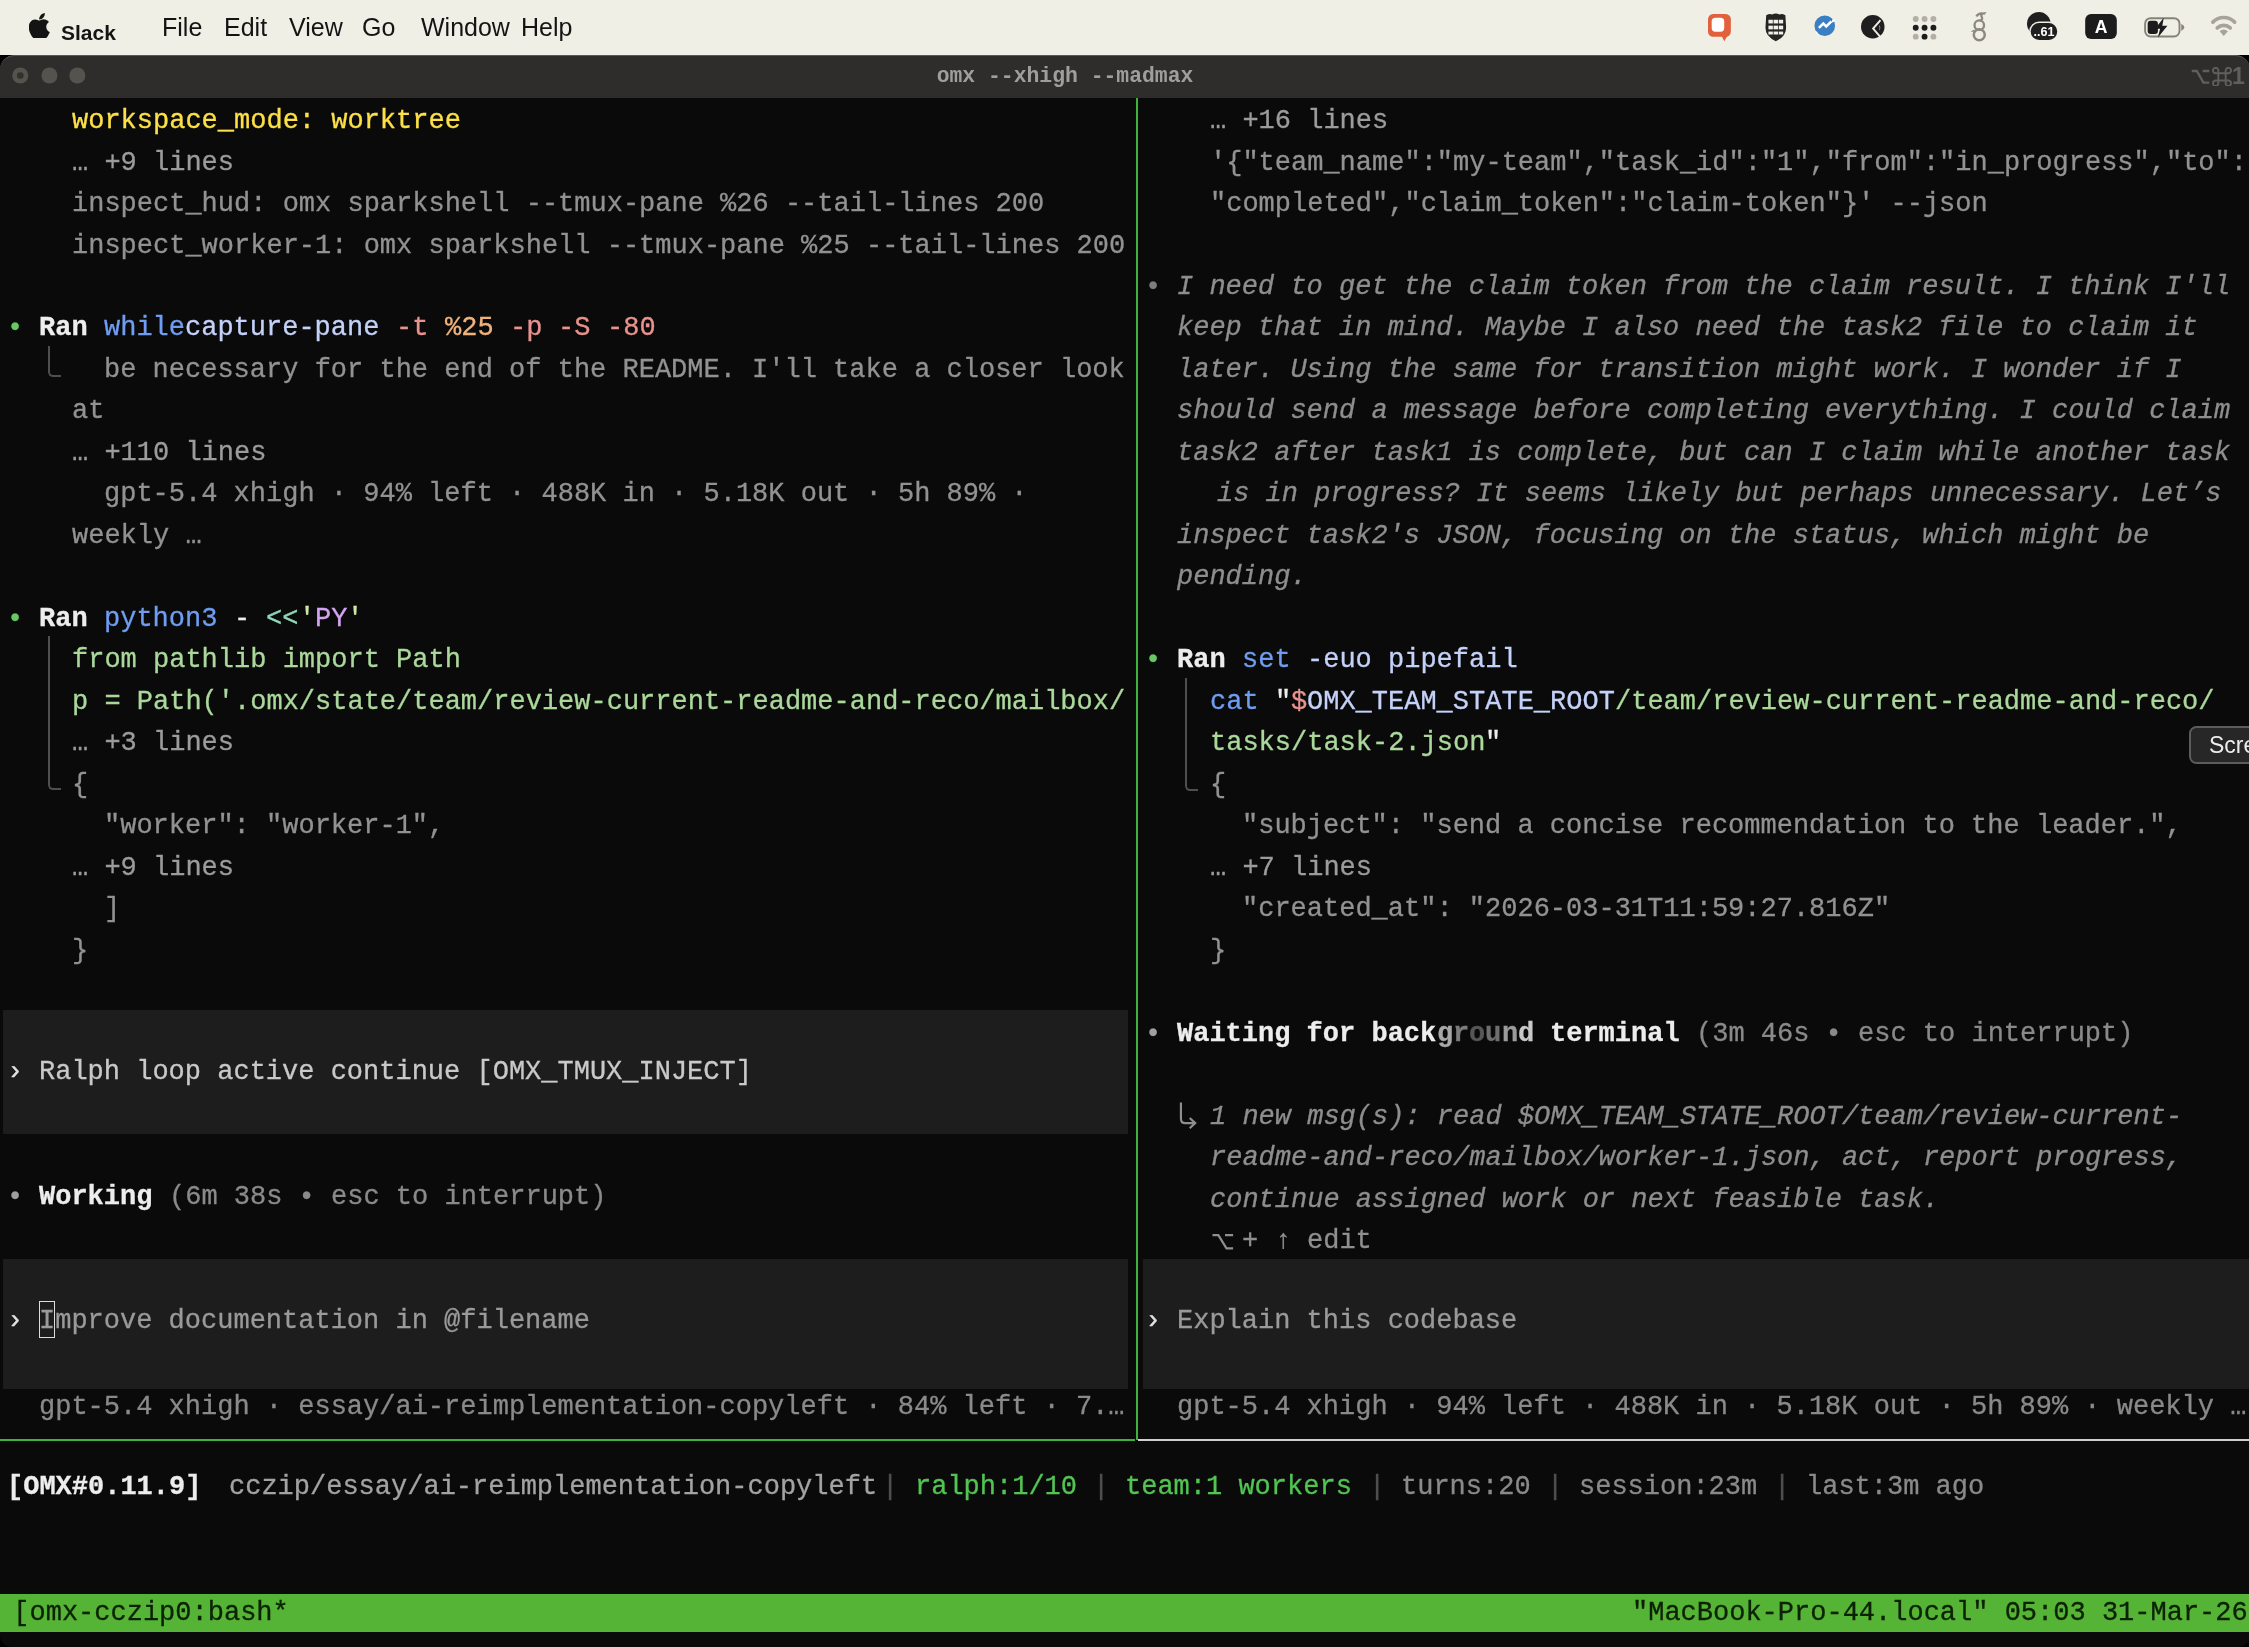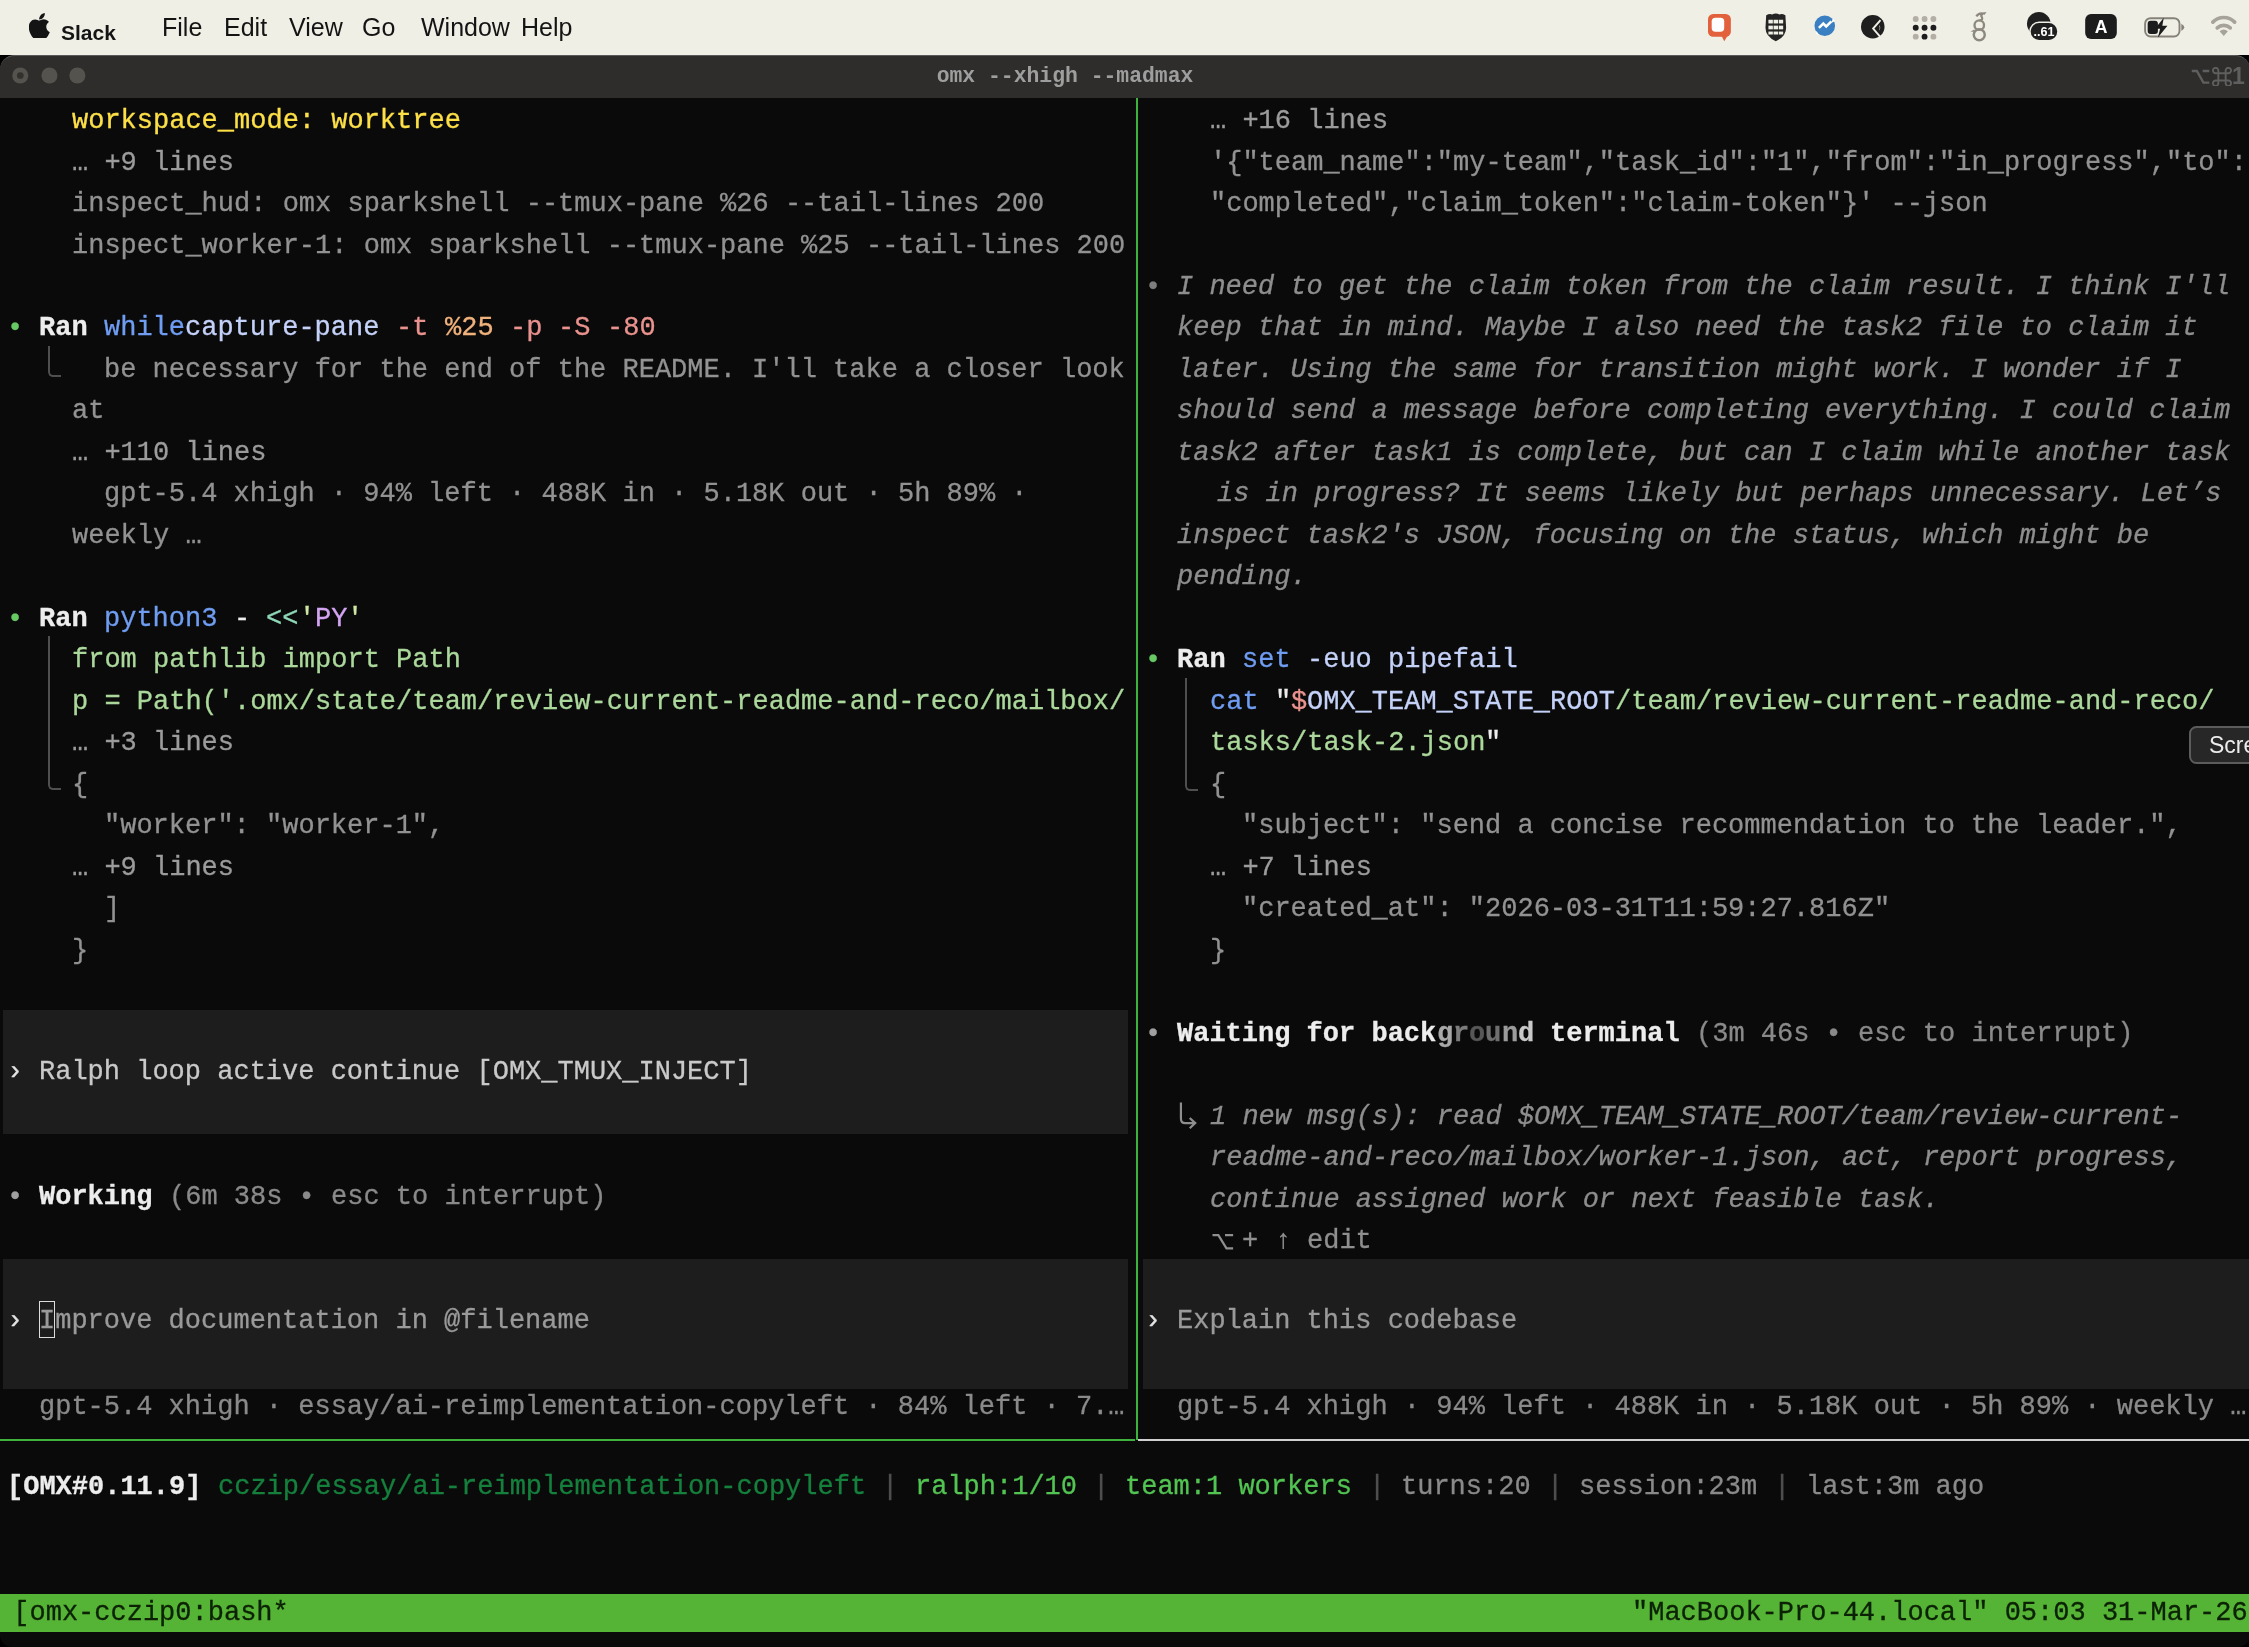--- a/index.html
+++ b/index.html
@@ -224,21 +224,21 @@
 <div class="t" style="left:1210px;top:1097px;color:#8e8e8e;font-style:italic;">1 new msg(s): read $OMX_TEAM_STATE_ROOT/team/review-current-</div>
 <div class="t" style="left:1210px;top:1138px;color:#8e8e8e;font-style:italic;">readme-and-reco/mailbox/worker-1.json, act, report progress,</div>
 <div class="t" style="left:1210px;top:1180px;color:#8e8e8e;font-style:italic;">continue assigned work or next feasible task.</div>
 <div class="t" style="left:1242px;top:1221px;color:#8f8f8f;">+</div>
 <div class="t" style="left:1275px;top:1221px;color:#8f8f8f;">↑</div>
 <div class="t" style="left:1307px;top:1221px;color:#8f8f8f;">edit</div>
 <div class="t" style="left:1145px;top:1301px;color:#e3e3e3;">›</div>
 <div class="t" style="left:1177px;top:1301px;color:#9a9a9a;">Explain this codebase</div>
 <div class="t" style="left:1177px;top:1387px;color:#8a8a8a;">gpt-5.4 xhigh · 94% left · 488K in · 5.18K out · 5h 89% · weekly …</div>
 <div class="t" style="left:7px;top:1467px;color:#ededed;font-weight:bold;">[OMX#0.11.9]</div>
-<div class="t" style="left:218px;top:1467px;color:#15803d;">cczip/essay/ai-reimplementation-copyleft</div>
+<div class="t" style="left:229px;top:1467px;color:#a3a3a3;">cczip/essay/ai-reimplementation-copyleft</div>
 <div class="t" style="left:882px;top:1467px;color:#4e4e4e;">|</div>
 <div class="t" style="left:915px;top:1467px;color:#52c452;">ralph:1/10</div>
 <div class="t" style="left:1093px;top:1467px;color:#4e4e4e;">|</div>
 <div class="t" style="left:1125px;top:1467px;color:#52c452;">team:1 workers</div>
 <div class="t" style="left:1369px;top:1467px;color:#4e4e4e;">|</div>
 <div class="t" style="left:1401px;top:1467px;color:#8a8a8a;">turns:20</div>
 <div class="t" style="left:1547px;top:1467px;color:#4e4e4e;">|</div>
 <div class="t" style="left:1579px;top:1467px;color:#8a8a8a;">session:23m</div>
 <div class="t" style="left:1774px;top:1467px;color:#4e4e4e;">|</div>
 <div class="t" style="left:1806px;top:1467px;color:#8a8a8a;">last:3m ago</div>

